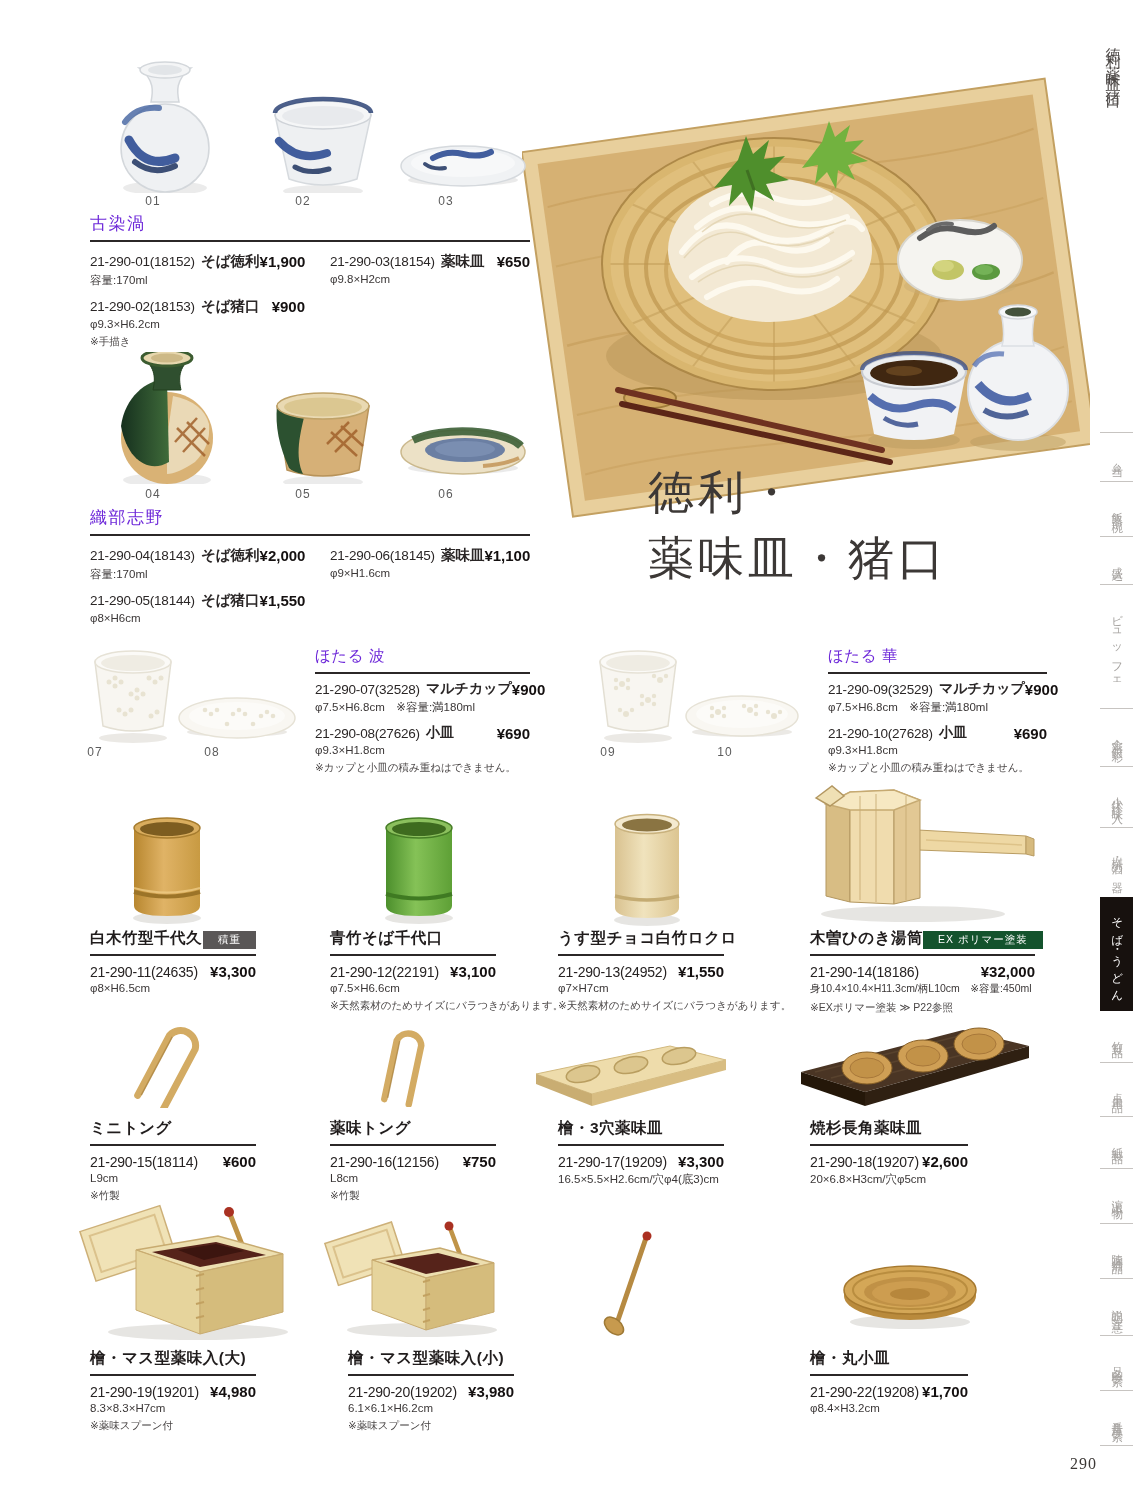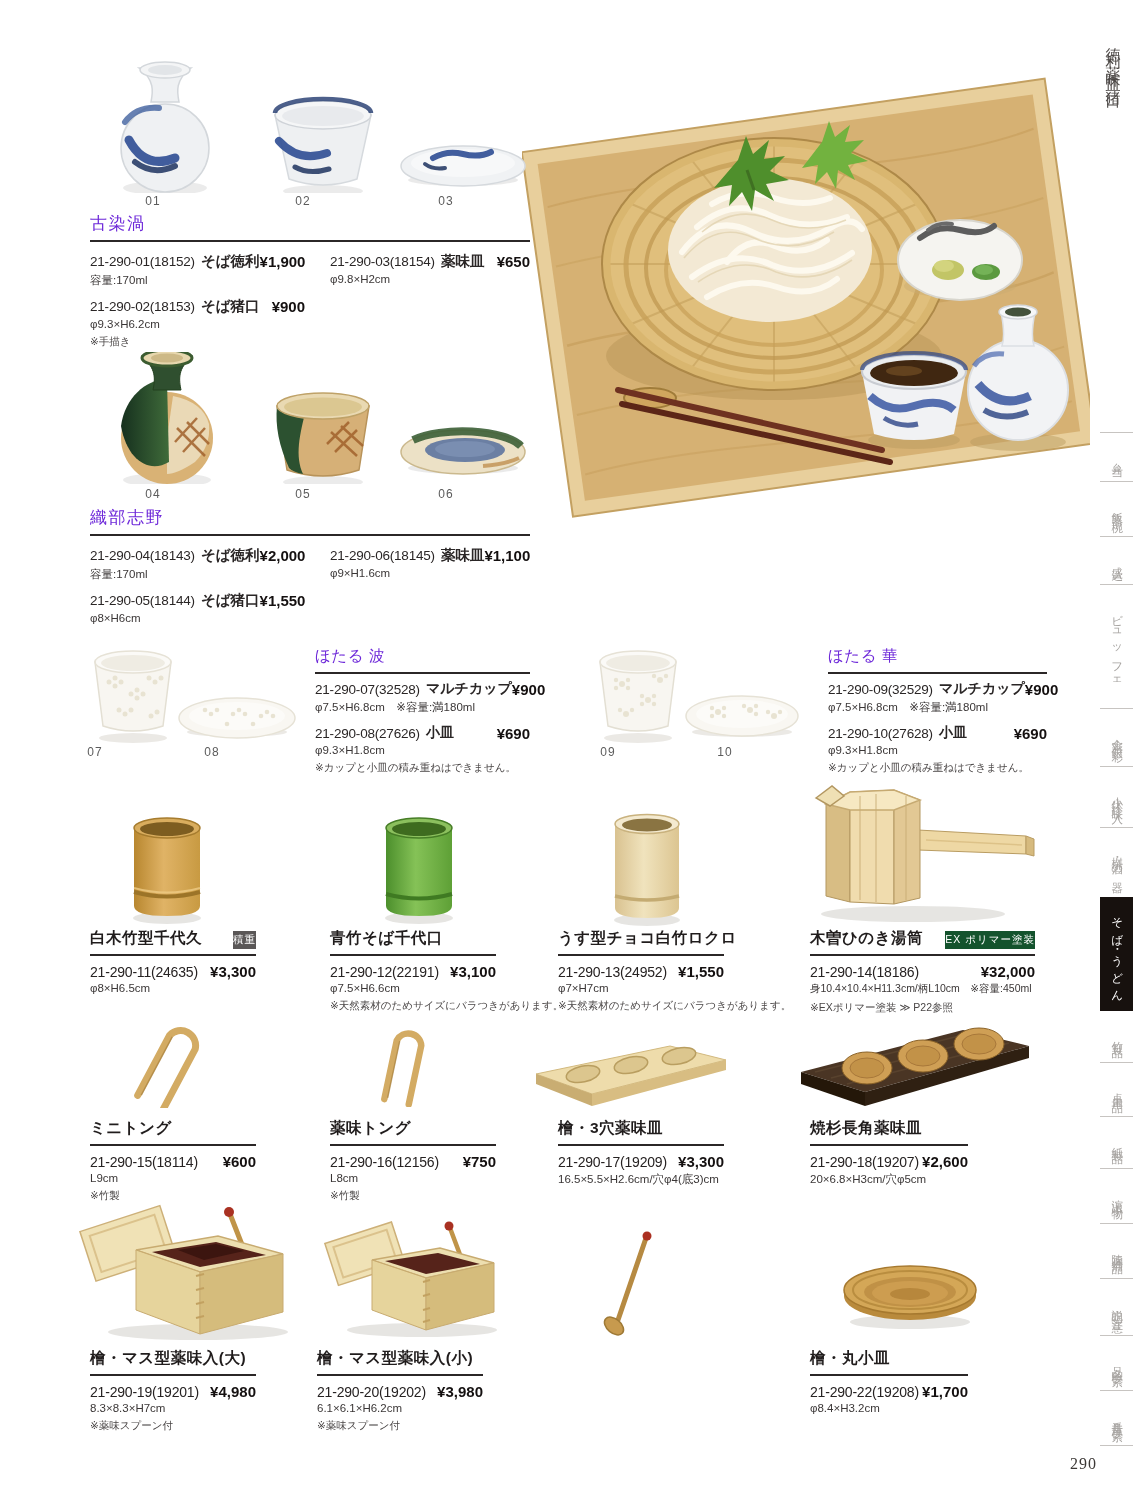--- a/index.html
+++ b/index.html
@@ -19,21 +19,21 @@
   .pname{font-weight:bold;font-size:14.5px;margin-left:6px}
   .price{font-weight:bold;font-size:15px;margin-left:auto;color:#141010}
   .spec{font-size:11.5px;color:#3a3636;margin-top:2px;white-space:nowrap}
   .note{font-size:10.5px;color:#4a4646;margin-top:5px;white-space:nowrap}
   
   .ptitle{display:flex;justify-content:space-between;align-items:flex-end;white-space:nowrap;height:20px}
   .pt{font-size:15.5px;font-weight:bold;letter-spacing:0.5px;color:#201c1c}
   .prule{height:2px;background:#2b2727;margin-top:5px}
   .pline{display:flex;justify-content:space-between;align-items:baseline;margin-top:7px;
          font-size:14px;white-space:nowrap}
-  .badge{font-size:10.5px;color:#fff;padding:2px 0;letter-spacing:1px;font-weight:normal;white-space:nowrap}
+  .badge{font-size:10.5px;color:#fff;padding:2px 15px;letter-spacing:1px;font-weight:normal;white-space:nowrap}
   .badge.gray{background:#5a5757}
   .badge.teal{background:#14532d}
   
   .num{position:absolute;width:40px;text-align:center;font-size:12px;color:#5c5c5c;letter-spacing:1px}
   
   .hero-title{position:absolute;left:648px;top:460px;font-family:"Liberation Serif","DejaVu Serif",serif;
               font-size:46px;color:#3c3836;letter-spacing:4px;line-height:66px;white-space:nowrap}
   
   .side-title{position:absolute;left:1103px;top:36px;writing-mode:vertical-rl;
               font-family:"Liberation Serif","DejaVu Serif",serif;font-size:15px;
@@ -138,20 +138,24 @@
       <path d="M-34,48 q20,12 44,2" stroke="#27407f" stroke-width="6" fill="none" opacity="0.8"></path>
       <path d="M-44,4 q10,-14 30,-12" stroke="#4a67ae" stroke-width="5" fill="none" opacity="0.7"></path>
     </g>
     <g>
       <ellipse cx="128" cy="346" rx="26" ry="10" fill="#cfa65e" stroke="#a07c3a" stroke-width="2"></ellipse>
       <line x1="96" y1="338" x2="360" y2="398" stroke="#6e3120" stroke-width="6" stroke-linecap="round"></line>
       <line x1="100" y1="352" x2="368" y2="410" stroke="#5c2617" stroke-width="6" stroke-linecap="round"></line>
     </g>
   </svg>
 
+  <div class="hero-title">
+    <div>徳利・</div>
+    <div>薬味皿・猪口</div>
+  </div>
 
   <svg class="ph" style="left:95px;top:58px" width="445" height="135" viewBox="0 0 445 135">
     <g transform="translate(70,72)">
       <ellipse cx="0" cy="58" rx="42" ry="7" fill="#e3e3e3" opacity="0.7"></ellipse>
       <circle cx="0" cy="18" r="44" fill="#eff1f3" stroke="#d3d7db" stroke-width="1.5"></circle>
       <path d="M-26,-62 C-10,-50 -12,-38 -14,-28 L14,-28 C12,-38 10,-50 26,-62 Z" fill="#eff1f3" stroke="#d3d7db" stroke-width="1.5"></path>
       <ellipse cx="0" cy="-60" rx="25" ry="8" fill="#f4f5f6" stroke="#d3d7db" stroke-width="1.5"></ellipse>
       <ellipse cx="0" cy="-60" rx="17" ry="5" fill="#e2e5e8"></ellipse>
       <path d="M-36,10 q16,30 46,18" stroke="#2d4c94" stroke-width="9" fill="none" opacity="0.9" stroke-linecap="round"></path>
       <path d="M-30,32 q18,14 40,4" stroke="#1d335f" stroke-width="6" fill="none" opacity="0.85" stroke-linecap="round"></path>
@@ -709,21 +713,21 @@
         <span class="pt">檜・マス型薬味入(大)</span>
       </div>
     <div class="prule"></div>
     <div class="pline">
       <span class="code">21-290-19(19201)</span>
       <span class="price">¥4,980</span>
     </div>
     <div class="spec">8.3×8.3×H7cm</div>
     <div class="note">※薬味スプーン付</div>
   </div>
-  <div class="block" style="left:317px;top:1349px;width:166px">
+  <div class="block" style="left:348px;top:1349px;width:166px">
     <div class="ptitle">
         <span class="pt">檜・マス型薬味入(小)</span>
       </div>
     <div class="prule"></div>
     <div class="pline">
       <span class="code">21-290-20(19202)</span>
       <span class="price">¥3,980</span>
     </div>
     <div class="spec">6.1×6.1×H6.2cm</div>
     <div class="note">※薬味スプーン付</div>

